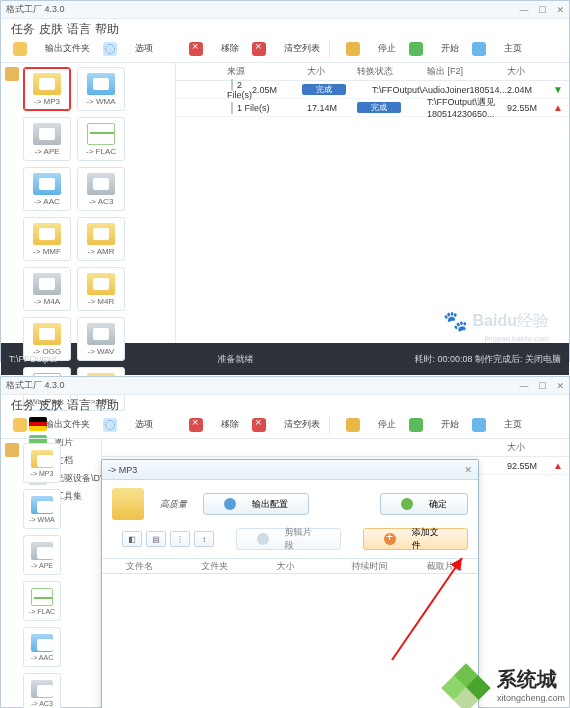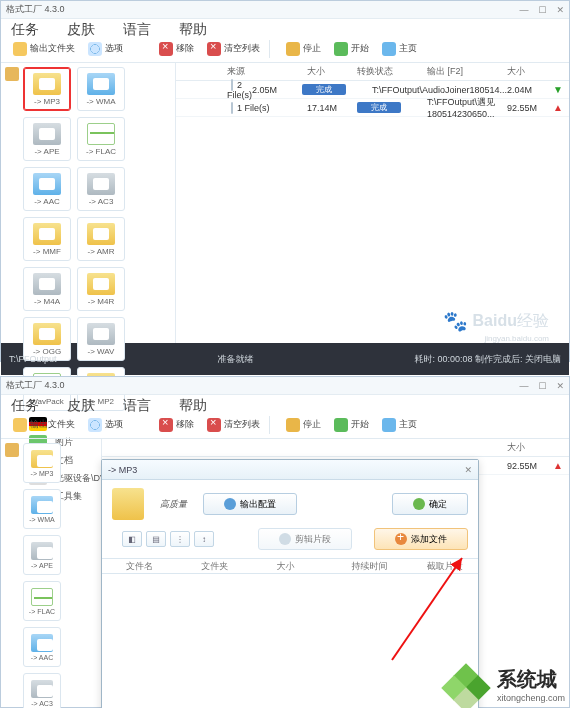--- a/index.html
+++ b/index.html
@@ -1,23 +1,23 @@
 <!DOCTYPE html>
 <html><head>
 <meta charset="utf-8">
 <style>
   * { box-sizing: border-box; margin: 0; padding: 0; font-family: "Microsoft YaHei", Arial, sans-serif; }
   body { width: 570px; background: #fff; }
   .app-window { border: 1px solid #bcd; position: relative; }
   .title-bar { height: 18px; background: #f4f8fb; display: flex; align-items: center; font-size: 9px; color: #555; padding: 0 5px; border-bottom: 1px solid #e4ecf2; }
   .title-bar .wctrl { margin-left: auto; color: #888; display:flex; gap:10px;}
-  .menu-bar { height: 16px; display: flex; gap: 28px; font-size: 14px; color: #444; padding: 2px 10px; }
+  .menu-bar { height: 16px; display: flex; gap: 4px; font-size: 12px; color: #444; padding: 2px 10px; }
   .menu-bar span { cursor: default; }
   .toolbar { height: 28px; display: flex; align-items: center; gap: 5px; padding: 0 8px; border-bottom: 1px solid #e1eaf1; }
-  .tbtn { display: flex; align-items: center; gap: 3px; font-size: 9px; color: #444; padding: 2px 4px; border-radius: 3px; }
+  .tbtn { display: flex; align-items: center; gap: 18px; font-size: 9px; color: #444; padding: 2px 4px; border-radius: 3px; }
   .tbtn .ic { width: 14px; height: 14px; border-radius: 3px; display: inline-block; }
   .ic-folder { background: #f5c85f; }
   .ic-cd { background: radial-gradient(circle,#cbe5ff 40%,#6fb2e6 45%,#cbe5ff 50%); border-radius:50%;}
   .ic-del { background: #d94d4d; position:relative;}
   .ic-del::after{content:"×";color:#fff;position:absolute;left:3px;top:-2px;font-size:11px;}
   .ic-stop { background:#e9b648;}
   .ic-play { background:#5bbb5b;}
   .ic-home { background:#6bb7ec;}
   .body-row { display: flex; }
   .left-pane { width: 180px; display: flex; flex-direction: column; }
@@ -56,21 +56,21 @@
   .watermark{position:absolute;right:20px;bottom:28px;color:#d3dde5;font-size:16px;display:flex;align-items:center;gap:4px;opacity:.9;}
   .watermark .paw{font-size:20px;}
   .wm-sub{position:absolute;right:20px;bottom:18px;color:#d0d8df;font-size:8px;}
 
   
   .dialog{position:absolute;left:100px;top:20px;width:378px;background:#fff;border:1px solid #9fb6c7;border-radius:2px;box-shadow:0 2px 8px rgba(0,0,0,.15);display:flex;flex-direction:column;}
   .dlg-title{height:20px;background:linear-gradient(#f6fbff,#e7f1f8);display:flex;align-items:center;font-size:9px;color:#445;padding:0 6px;border-bottom:1px solid #cadbe8;}
   .dlg-title .x{margin-left:auto;color:#888;cursor:default;}
   .dlg-top-row{display:flex;align-items:center;gap:6px;padding:8px 10px;}
   .dlg-top-row .big-ic{width:32px;height:32px;background:linear-gradient(#f7e28e,#efc24a);border-radius:3px;}
-  .pill{display:flex;align-items:center;justify-content:center;gap:4px;font-size:9px;border:1px solid #b7cee1;background:linear-gradient(#fff,#eaf2f8);border-radius:3px;height:22px;padding:0 20px;cursor:default;}
+  .pill{display:flex;align-items:center;justify-content:center;gap:16px;font-size:9px;border:1px solid #b7cee1;background:linear-gradient(#fff,#eaf2f8);border-radius:3px;height:22px;padding:0 20px;cursor:default;}
   .pill .pic{width:12px;height:12px;border-radius:50%;}
   .pill.orange{border-color:#f1c37a;background:linear-gradient(#fff6e8,#fde4b7);}
   .pill.orange .pic{background:#e8883d;position:relative;}
   .pill.orange .pic::after{content:"+";color:#fff;position:absolute;left:2px;top:-3px;font-size:12px;}
   .dlg-toolbar{display:flex;gap:4px;padding:2px 10px;}
   .mini-btn{width:20px;height:16px;border:1px solid #c2d6e5;background:linear-gradient(#fff,#eef5fa);border-radius:2px;font-size:8px;color:#667;display:flex;align-items:center;justify-content:center;}
   .dlg-cols{display:flex;font-size:9px;color:#777;border-top:1px solid #dbe7f0;border-bottom:1px solid #dbe7f0;height:16px;align-items:center;}
   .dlg-cols span{flex:1;padding-left:24px;}
   .dlg-body{height:165px;}
   .logo-watermark{position:absolute;right:4px;bottom:4px;display:flex;align-items:center;gap:4px;color:#2a2a2a;font-size:20px;font-weight:bold;}

